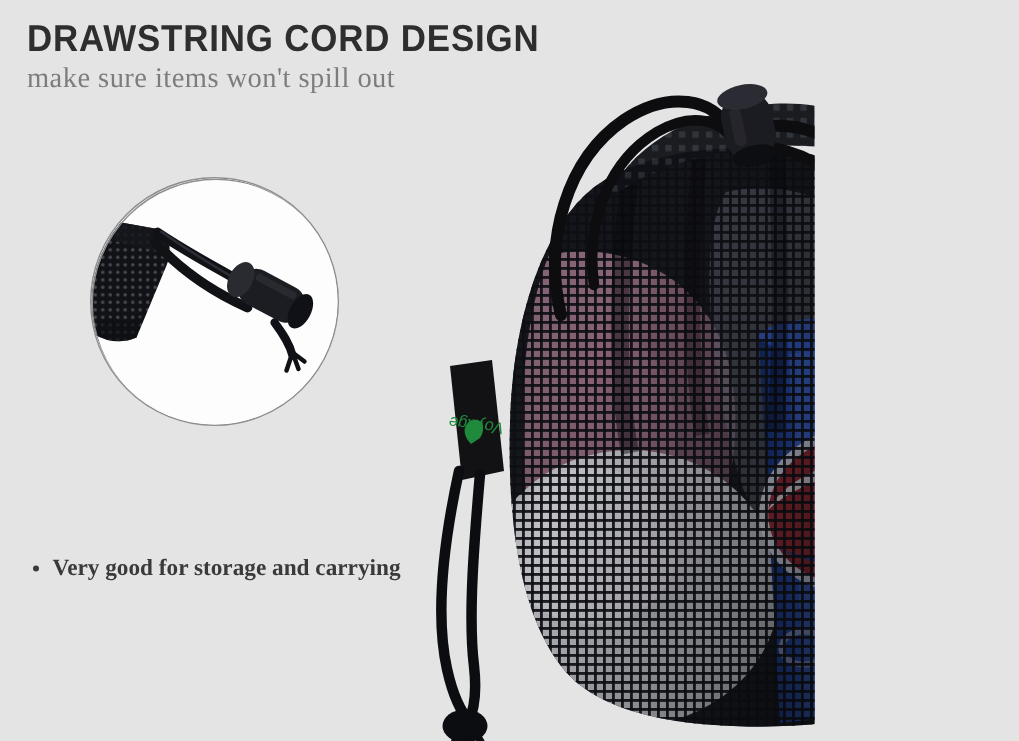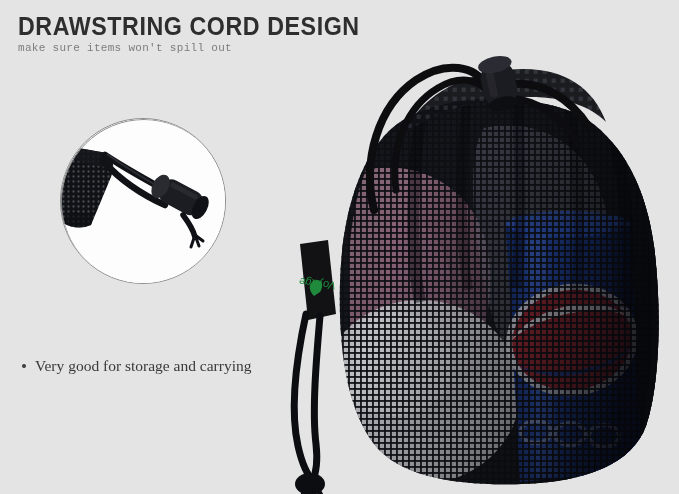--- a/index.html
+++ b/index.html
@@ -8,21 +8,21 @@
   }
   body {
     width: 679px;
     height: 494px;
     background: #e4e4e4;
     font-family: "Liberation Sans", sans-serif;
     overflow: hidden;
   }
   #page {
     position: relative;
-    width: 679px;
+    width: 543px;
     height: 494px;
     background: #e4e4e4;
     overflow: hidden;
   }
 
   
   .headline {
     position: absolute;
     left: 18px;
     top: 12px;
@@ -32,33 +32,34 @@
     letter-spacing: 0.6px;
     color: #2e2e2e;
     transform: scaleX(0.93);
     transform-origin: left top;
     white-space: nowrap;
   }
   .subhead {
     position: absolute;
     left: 18px;
     top: 42px;
-    font-family: Liberation Mono, monospace;
-    font-size: 11px;
+    font-family: Liberation Serif, serif;
+    font-size: 19px;
     color: #7d7d7d;
     letter-spacing: 0.3px;
     white-space: nowrap;
   }
 
   
   .bullets {
     position: absolute;
     left: 22px;
-    top: 355px;
+    top: 368px;
     width: 275px;
+    font-weight: bold;
   }
   .bullet-row {
     position: relative;
     display: flex;
     align-items: flex-start;
     margin-bottom: 16px;
     font-family: "Liberation Serif", serif;
     font-size: 15.5px;
     color: #3a3a3a;
     line-height: 1.45;

